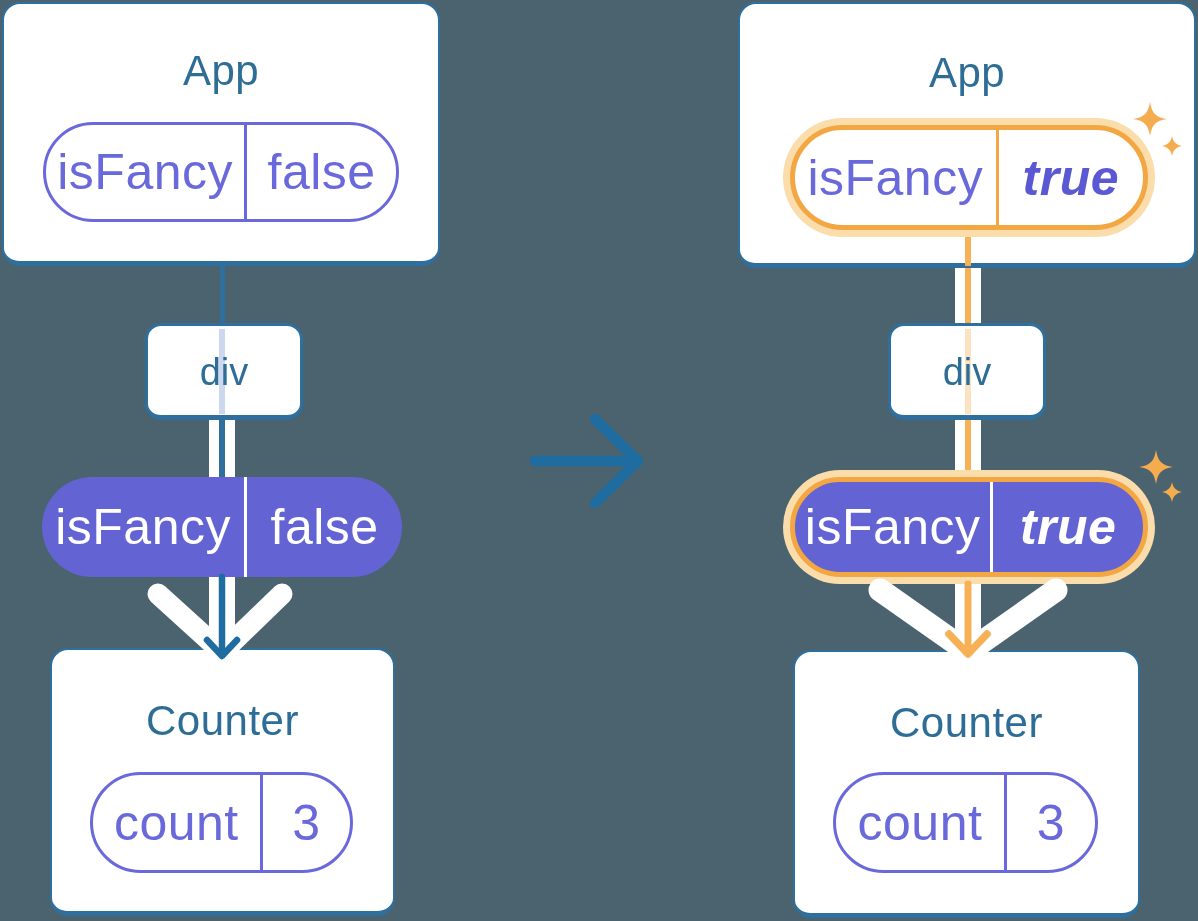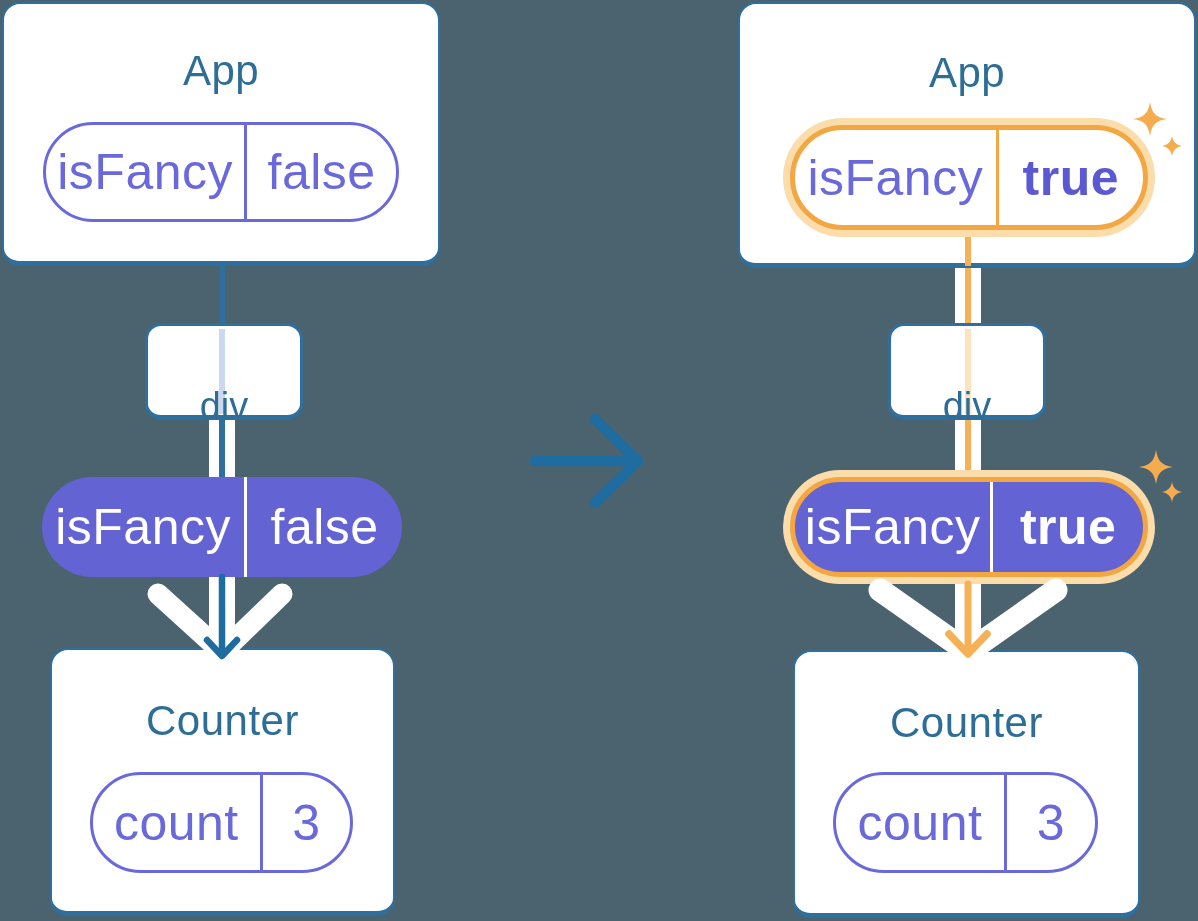--- a/index.html
+++ b/index.html
@@ -21,41 +21,41 @@
   body{background:var(--bg);font-family:"Liberation Sans", sans-serif;}
   #stage{position:relative;width:1198px;height:921px;background:var(--bg);overflow:hidden;}
 
   .card{position:absolute;background:#fff;border:2px solid var(--blue);
         border-bottom-width:5px;border-radius:18px;box-sizing:border-box;z-index:1;}
   .nodebox{position:absolute;background:#fff;border:3px solid var(--blue);
         border-bottom-width:5px;border-radius:16px;box-sizing:border-box;z-index:1;}
   .title{position:absolute;text-align:center;color:var(--title);
         font-size:42px;line-height:1;z-index:3;letter-spacing:0.5px;}
   .boxlabel{position:absolute;text-align:center;color:var(--title);
-        font-size:38px;line-height:1;z-index:3;margin-top:34px;}
+        font-size:38px;line-height:1;z-index:3;}
 
   .pill{position:absolute;display:flex;box-sizing:border-box;border-radius:60px;
         font-size:50px;z-index:3;overflow:hidden;letter-spacing:0.5px;}
   .seg{display:flex;align-items:center;justify-content:center;box-sizing:border-box;}
 
   .pill-outline{border:3px solid var(--purple);color:var(--purple);background:#fff;}
   .pill-outline .seg-name{border-right:3px solid var(--purple);}
 
   .pill-solid{background:var(--purplefill);color:#fff;}
   .pill-solid .seg-name{border-right:3px solid #fff;}
 
   .pill-white-glow{background:#fff;border:5px solid var(--orange);
         box-shadow:0 0 0 7px var(--glow);color:var(--purple);}
   .pill-white-glow .seg-name{border-right:3px solid var(--orange);}
 
   .pill-solid-glow{background:var(--purplefill);border:5px solid var(--orange);
         box-shadow:0 0 0 7px var(--glow);color:#fff;}
   .pill-solid-glow .seg-name{border-right:3px solid #fff;}
 
-  .bold-val{font-weight:700;}
+  .bold-val{font-weight:700;font-style:italic;}
 
   .vline{position:absolute;z-index:2;}
   .stripe{position:absolute;display:flex;z-index:2;}
   .stripe .w{width:10px;background:#fff;}
   .stripe .c{width:6px;}
   .innerstripe{position:absolute;width:6px;z-index:2;}
 
   #overlay{position:absolute;left:0;top:0;width:1198px;height:921px;z-index:5;pointer-events:none;}
 </style>
 </head>

